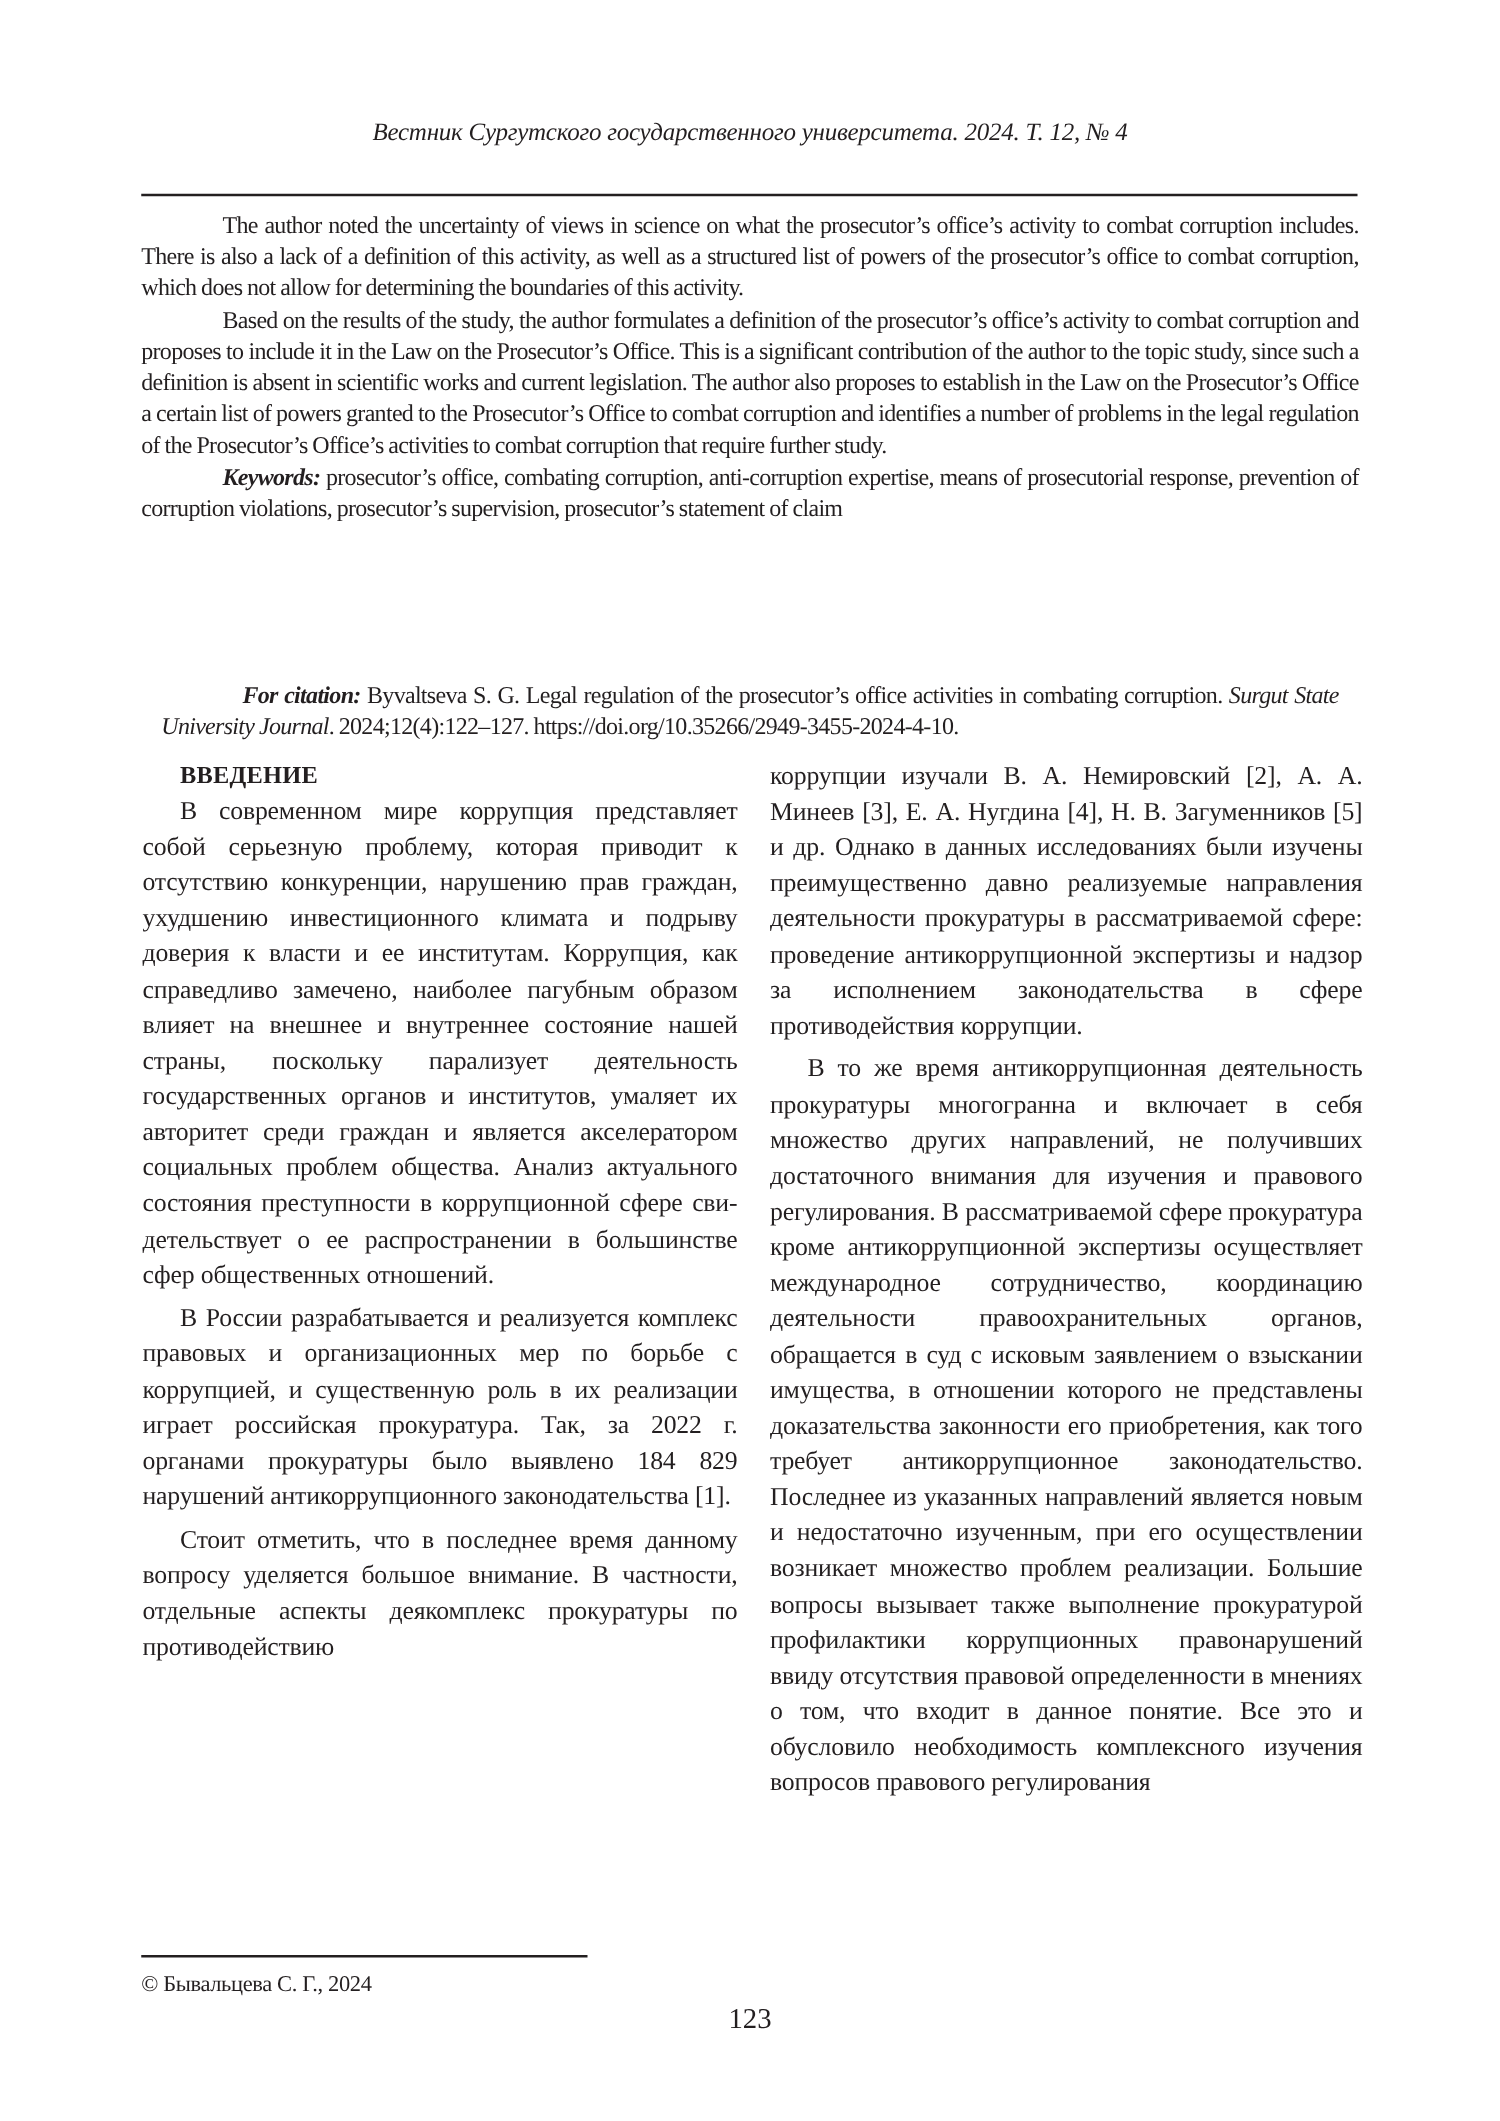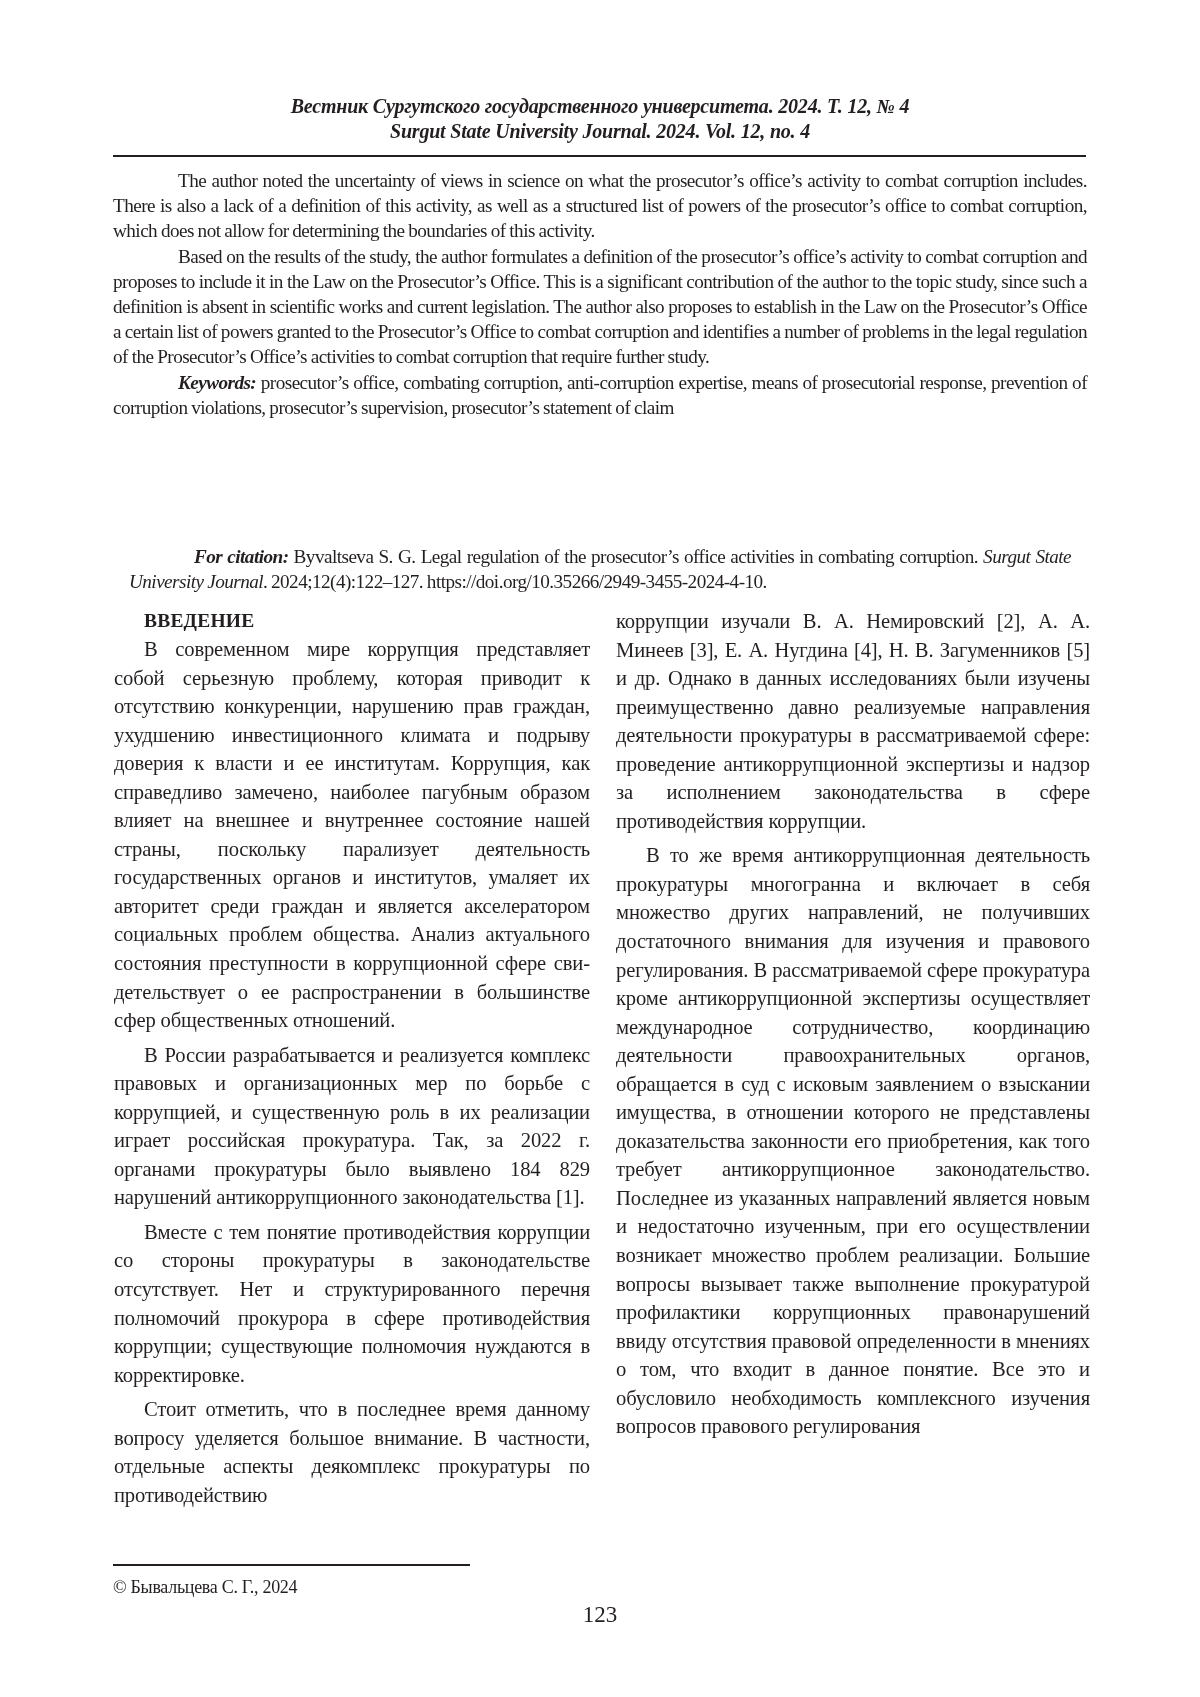--- a/index.html
+++ b/index.html
@@ -1,21 +1,21 @@
 <!DOCTYPE html>
 <html><head>
 <meta charset="utf-8">
 <style>
   html, body { margin: 0; padding: 0; background: #ffffff; }
   body { width: 1200px; height: 1697px; position: relative; overflow: hidden;
          font-family: "Liberation Serif", "DejaVu Serif", serif; color: #231f20; }
   .page { position: absolute; left: 0; top: 0; width: 1200px; height: 1697px; }
 
   .running-head { position: absolute; left: 113px; top: 94px; width: 974px; text-align: center;
-                  font-style: italic; font-size: 20px; line-height: 25px; letter-spacing: -0.2px; font-weight: bold; }
+                  font-style: italic; font-size: 20px; line-height: 25px; letter-spacing: -0.2px; }
   .head-rule { position: absolute; left: 113px; top: 155px; width: 973px; height: 2px; background: #231f20; }
 
   .abstract { position: absolute; left: 113px; top: 168px; width: 974px; font-size: 19.2px; line-height: 25.2px;
               text-align: justify; letter-spacing: -0.55px; word-spacing: -0.5px; }
   .abstract p { margin: 0; }
   .abstract p.indent { text-indent: 65px; }
   .abstract .kw-label { font-weight: bold; font-style: italic; }
   .citation { position: absolute; left: 113px; top: 528px; width: 974px; font-size: 19.2px; line-height: 25.2px;
               text-align: justify; letter-spacing: -0.55px; word-spacing: -0.5px; }
   .citation p { margin: 16px; text-indent: 65px; }
@@ -34,39 +34,37 @@
   .copyright { position: absolute; left: 113px; top: 1576px; font-size: 18px; line-height: 22px; letter-spacing: -0.3px; }
   .page-number { position: absolute; left: 0; width: 1200px; top: 1603px; text-align: center; font-size: 23px; line-height: 24px; }
 </style>
 </head>
 <body>
 
 <div class="page">
 
   <div class="running-head">
     <div>Вестник Сургутского государственного университета. 2024. Т. 12, № 4</div>
-    <div>Surgut State University Journal. 2024. Vol. 12, no. 4</div>
   </div>
   <div class="head-rule"></div>
 
   <div class="abstract">
     <p class="indent">The author noted the uncertainty of views in science on what the prosecutor’s office’s activity to combat corruption includes. There is also a lack of a definition of this activity, as well as a structured list of powers of the prosecutor’s office to combat corruption, which does not allow for determining the boundaries of this activity.</p>
     <p class="indent">Based on the results of the study, the author formulates a definition of the prosecutor’s office’s activity to combat corruption and proposes to include it in the Law on the Prosecutor’s Office. This is a significant contribution of the author to the topic study, since such a definition is absent in scientific works and current legislation. The author also proposes to establish in the Law on the Prosecutor’s Office a certain list of powers granted to the Prosecutor’s Office to combat corruption and identifies a number of problems in the legal regula­tion of the Prosecutor’s Office’s activities to combat corruption that require further study.</p>
     <p class="indent"><span class="kw-label">Keywords:</span> <span>prosecutor’s office, combating corruption, anti-corruption expertise, means of prosecuto­rial response, prevention of corruption violations, prosecutor’s supervision, prosecutor’s statement of claim</span></p>
   </div>
 
   <div class="citation">
     <p><span class="cit-label">For citation:</span> <span>Byvaltseva S. G. Legal regulation of the prosecutor’s office activities in combating cor­ruption.</span> <span class="journal">Surgut State University Journal</span><span>. 2024;12(4):122–127. https://doi.org/10.35266/2949-3455-2024-4-10.</span></p>
   </div>
 
   <div class="col col-left">
     <h2 class="section-heading">ВВЕДЕНИЕ</h2>
     <p>В современном мире коррупция представля­ет собой серьезную проблему, которая приводит к отсутствию конкуренции, нарушению прав граждан, ухудшению инвестиционного клима­та и подрыву доверия к власти и ее институтам. Коррупция, как справедливо замечено, наибо­лее пагубным образом влияет на внешнее и вну­треннее состояние нашей страны, поскольку парализует деятельность государственных ор­ганов и институтов, умаляет их авторитет среди граждан и является акселератором социальных проблем общества. Анализ актуального состоя­ния преступности в коррупционной сфере сви­детельствует о ее распространении в большин­стве сфер общественных отношений.</p>
     <p>В России разрабатывается и реализуется комплекс правовых и организационных мер по борьбе с коррупцией, и существенную роль в их реализации играет российская про­куратура. Так, за 2022 г. органами прокурату­ры было выявлено 184 829 нарушений анти­коррупционного законодательства [1].</p>
-    <p>Вместе с тем понятие противодействия коррупции со стороны прокуратуры в законо­дательстве отсутствует. Нет и структурирован­ного перечня полномочий прокурора в сфере противодействия коррупции; существующие полномочия нуждаются в корректировке.</p>
     <p>Стоит отметить, что в последнее время данному вопросу уделяется большое внима­ние. В частности, отдельные аспекты дея­комплекс прокуратуры по противодействию</p>
   </div>
 
   <div class="col col-right">
     <p class="cont">коррупции изучали В. А. Немировский [2], А. А. Минеев [3], Е. А. Нугдина [4], Н. В. За­гуменников [5] и др. Однако в данных иссле­дованиях были изучены преимущественно давно реализуемые направления деятельно­сти прокуратуры в рассматриваемой сфере: проведение антикоррупционной экспертизы и надзор за исполнением законодательства в сфере противодействия коррупции.</p>
     <p>В то же время антикоррупционная дея­тельность прокуратуры многогранна и вклю­чает в себя множество других направлений, не получивших достаточного внимания для изучения и правового регулирования. В рас­сматриваемой сфере прокуратура кроме ан­тикоррупционной экспертизы осуществляет международное сотрудничество, координа­цию деятельности правоохранительных орга­нов, обращается в суд с исковым заявлением о взыскании имущества, в отношении которо­го не представлены доказательства законно­сти его приобретения, как того требует анти­коррупционное законодательство. Последнее из указанных направлений является новым и недостаточно изученным, при его осуще­ствлении возникает множество проблем реа­лизации. Большие вопросы вызывает также выполнение прокуратурой профилактики коррупционных правонарушений ввиду от­сутствия правовой определенности в мнени­ях о том, что входит в данное понятие. Все это и обусловило необходимость комплексного изучения вопросов правового регулирования</p>
   </div>
 
   <div class="foot-rule"></div>
   <div class="copyright">© Бывальцева С. Г., 2024</div>

